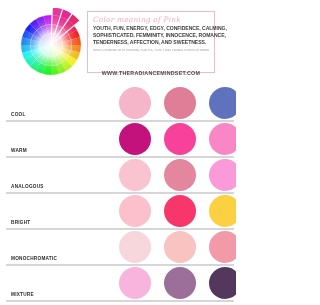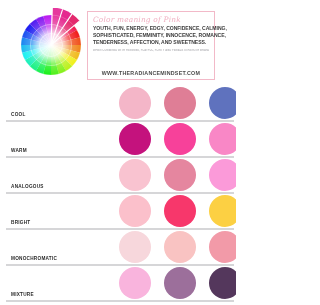--- a/index.html
+++ b/index.html
@@ -32,21 +32,21 @@
     position: absolute;
     left: 14px; top: 8px;
     width: 74px; height: 74px;
   }
   .wheel-svg { display: block; }
 
   .meaning-box {
     position: absolute;
     left: 87px; top: 11px;
     width: 128px;
-    height: 69px;
+    height: 62px;
     box-sizing: border-box;
     border: 1.6px solid #f2b9c8;
     background: #ffffff;
     padding: 3px 5px 2px 5px;
   }
   .meaning-title {
     font-family: "DejaVu Serif", serif;
     font-style: italic;
     font-size: 7.4px;
     color: #f0aec0;

